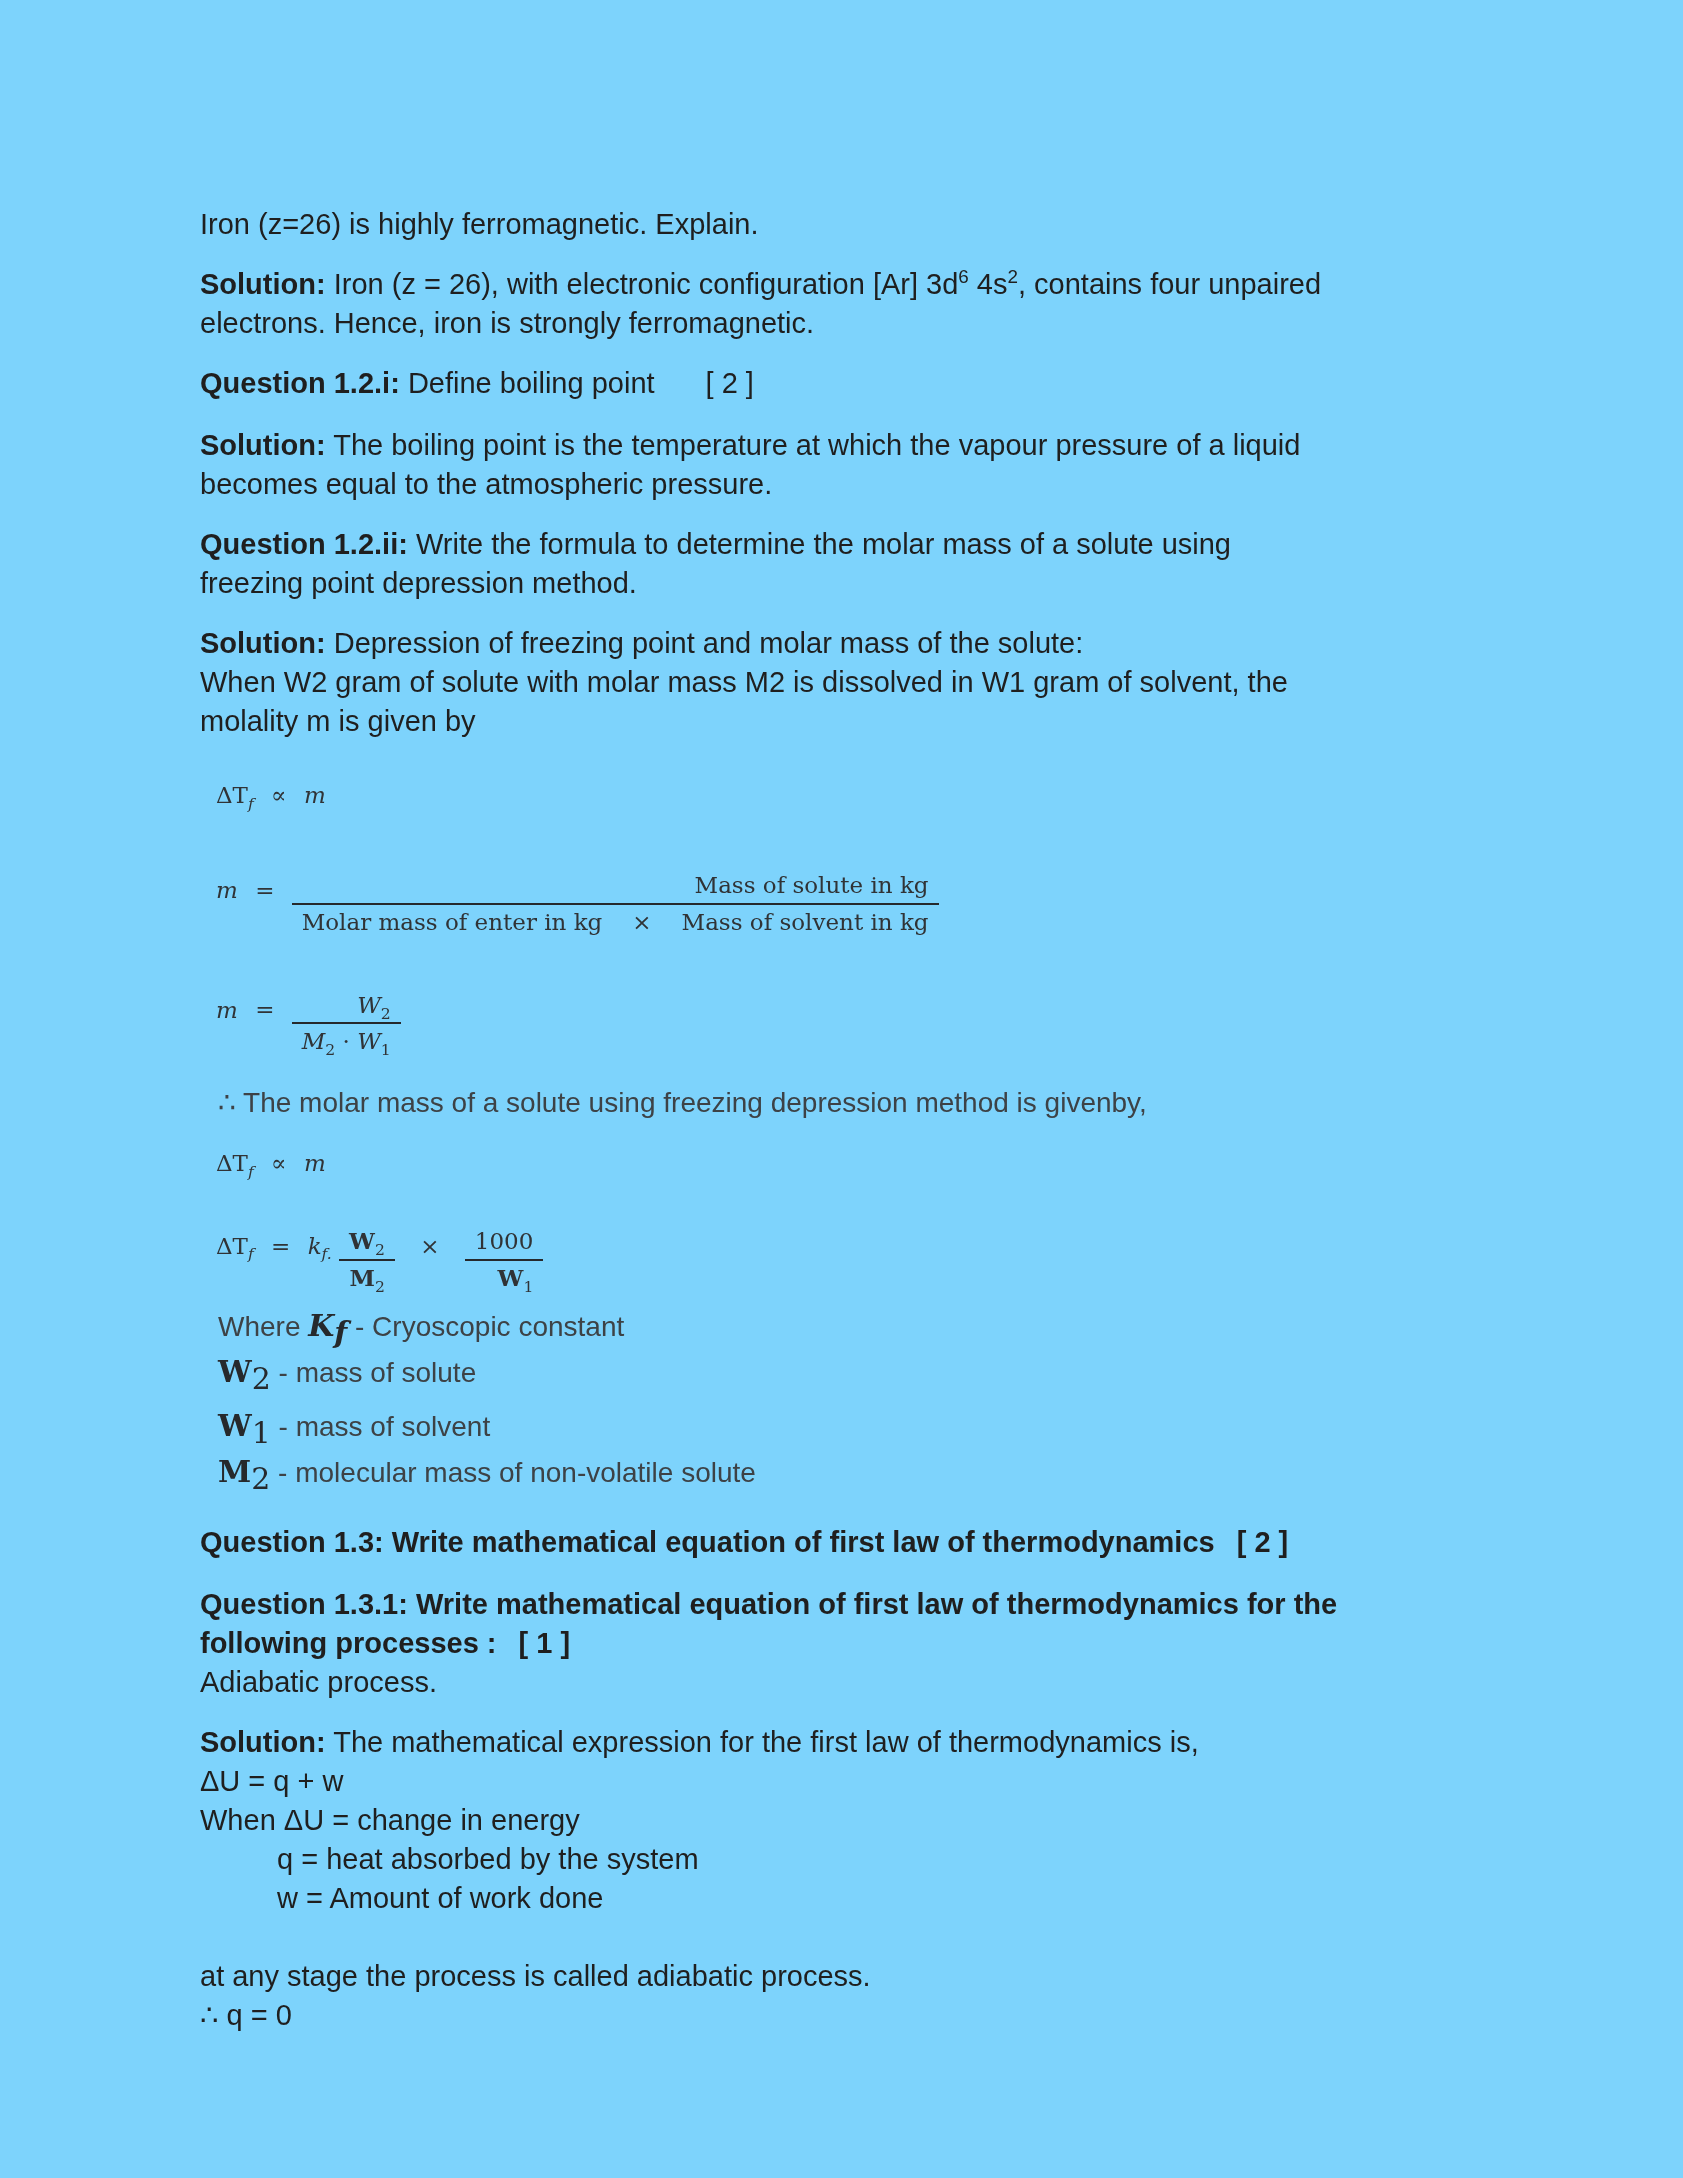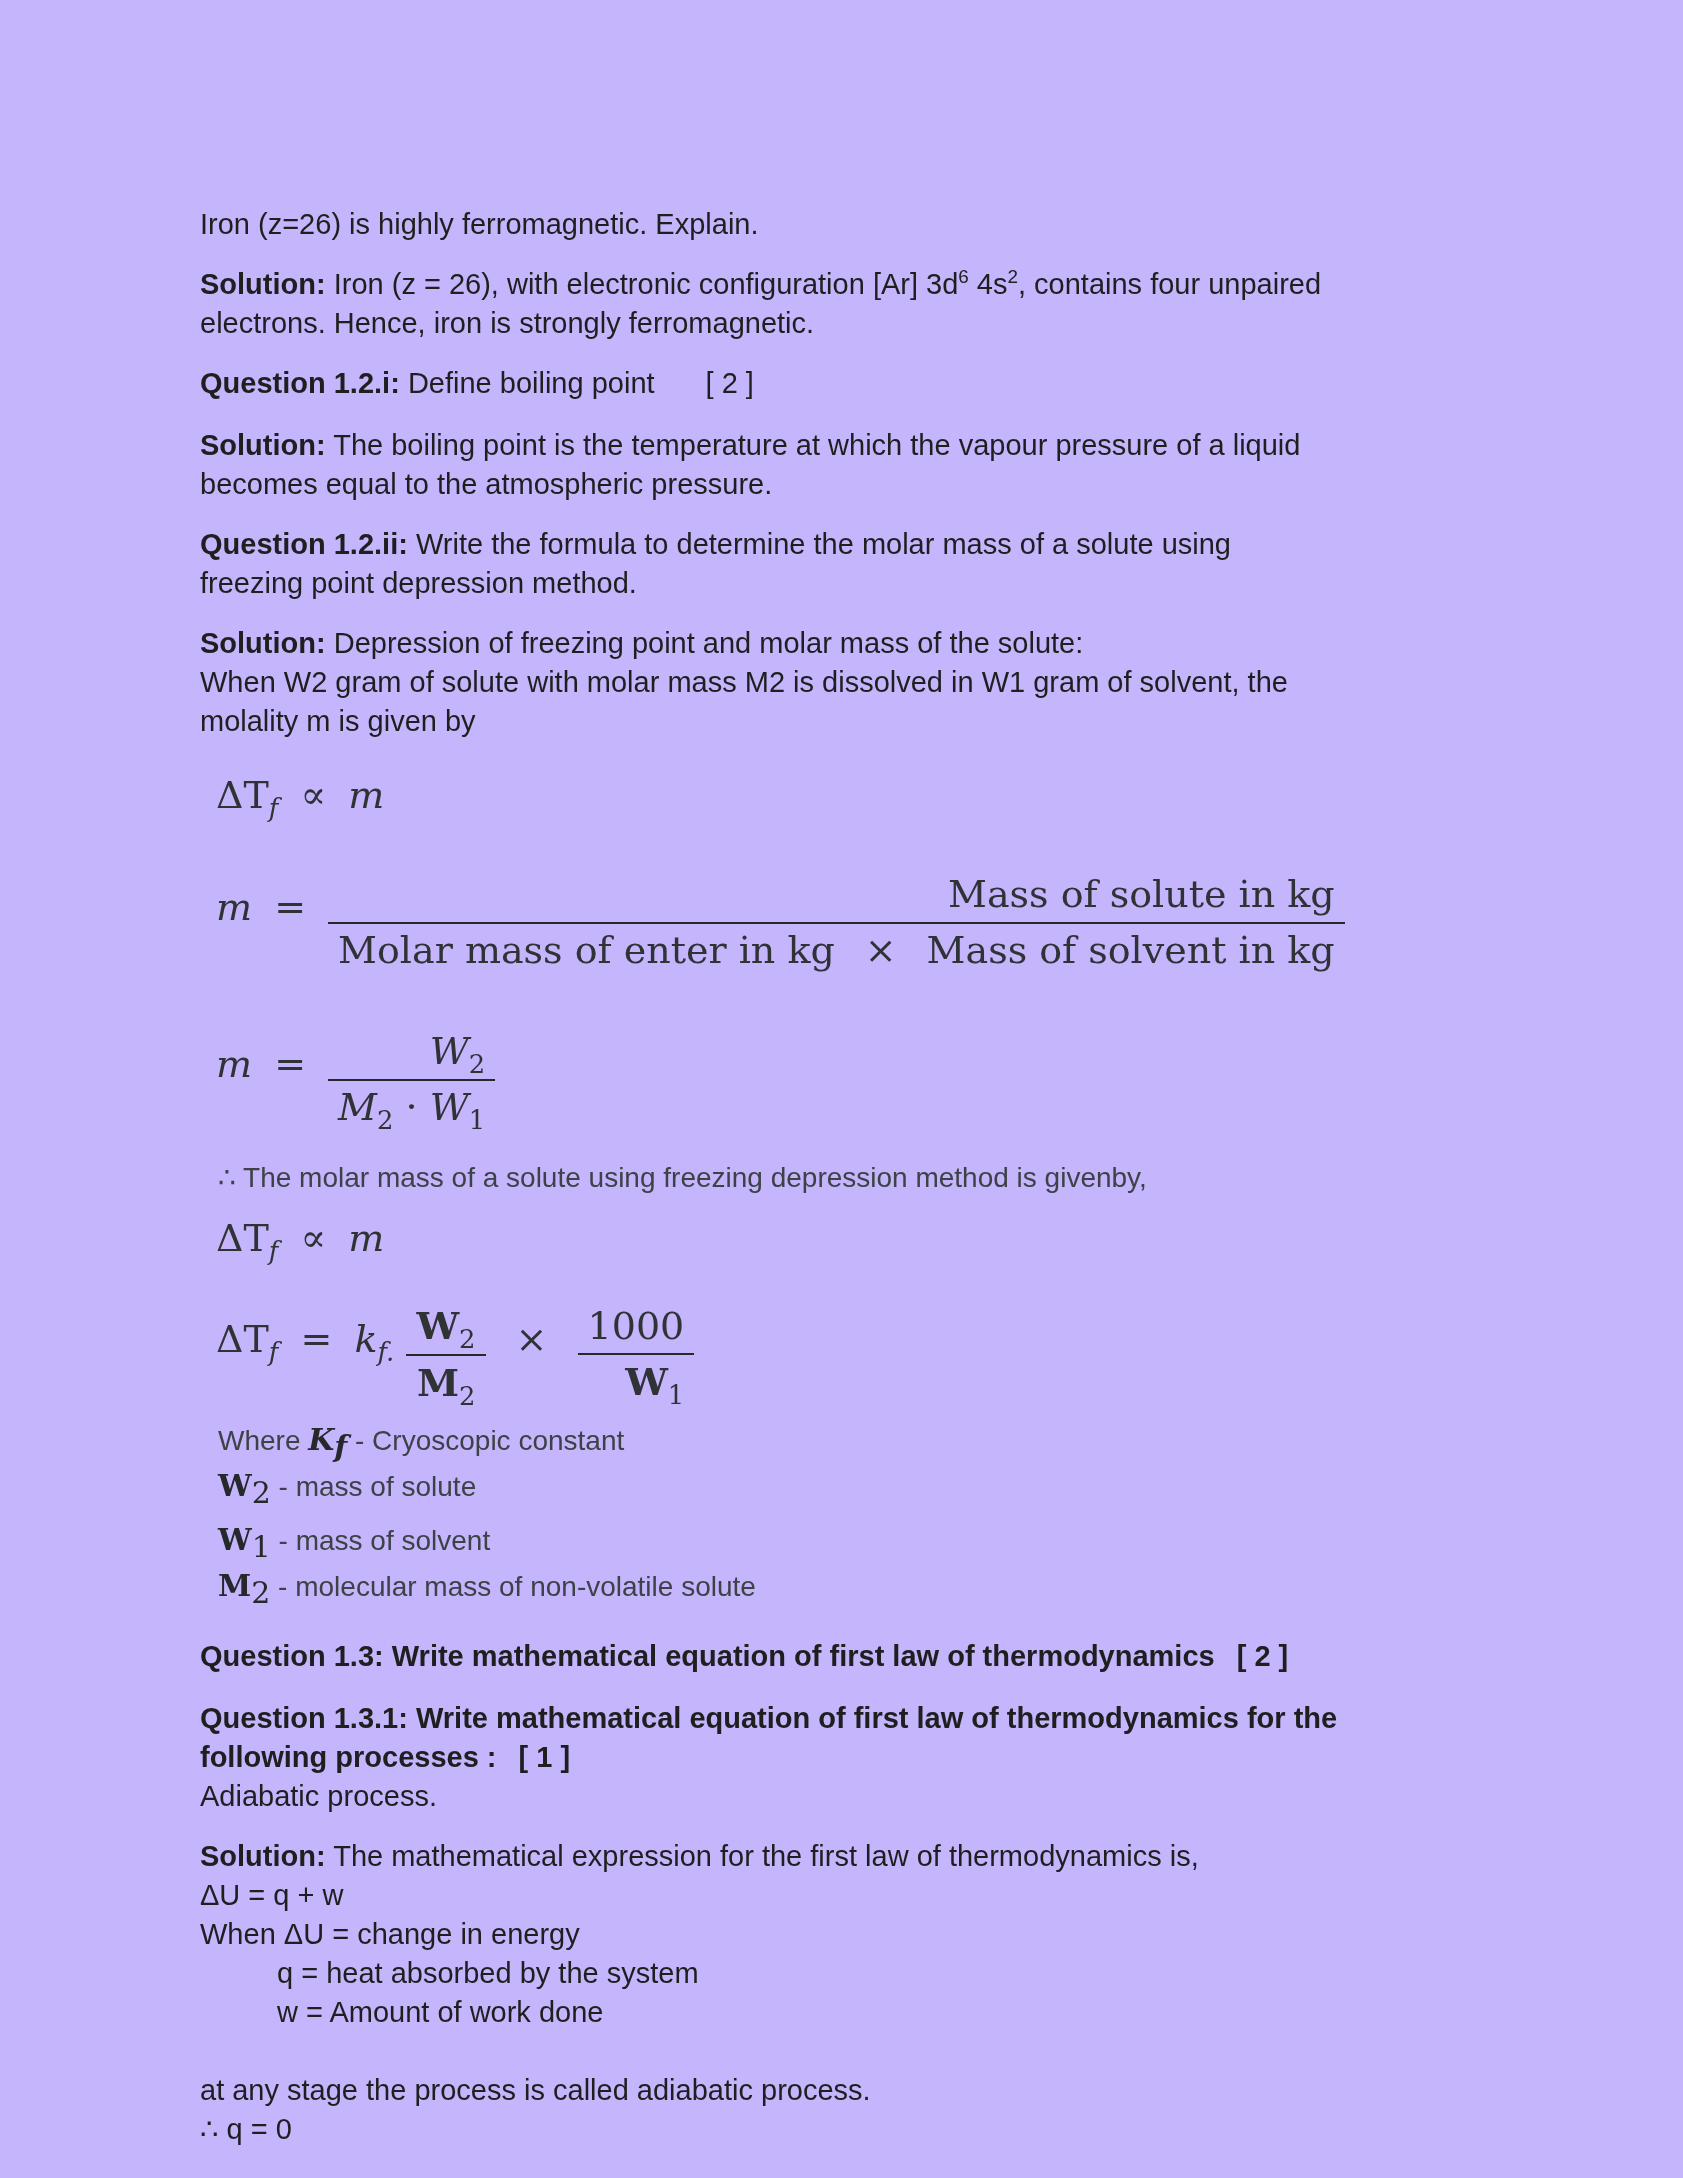--- a/index.html
+++ b/index.html
@@ -1,38 +1,38 @@
 <!DOCTYPE html>
 <html><head>
 <meta charset="utf-8">
 <style>
   html,body{margin:0;padding:0;background:#ffffff;}
   .page{
     position:relative;
     width:1683px;height:2178px;
     box-sizing:border-box;
-    background:#c4b5fd;
+    background:#7dd3fc;
     padding:205px 203px 0 200px;
     font-family:"Liberation Sans",sans-serif;
     font-size:29px;line-height:39px;
     color:#1f1f1f;
   }
   p{margin:0;}
   .b{font-weight:700;}
   sup{font-size:65%;line-height:0;}
   sub{font-size:68%;line-height:0;}
   .indent{padding-left:77px;}
   .marks{margin-left:51px;}
   .marks-tight{margin-left:22px;}
 
   
   .math{
     font-family:"DejaVu Serif","Liberation Serif",serif;
     color:#303336;
-    font-size:38px;line-height:40px;
+    font-size:23px;line-height:40px;
     margin-left:16px;
   }
   .it{font-style:italic;}
   .op{margin:0 10px;}
   .frac{display:inline-block;vertical-align:middle;text-align:right;line-height:1.25;position:relative;top:-4px;margin-top:32px;}
   .frac .num{display:block;padding:2px 10px 3px;}
   .frac .den{display:block;border-top:2px solid #26292c;padding:3px 10px 2px;}
   .gapx{margin:0 30px;}
   .gapx2{margin:0 18px;}
   .mb{font-weight:600;}

